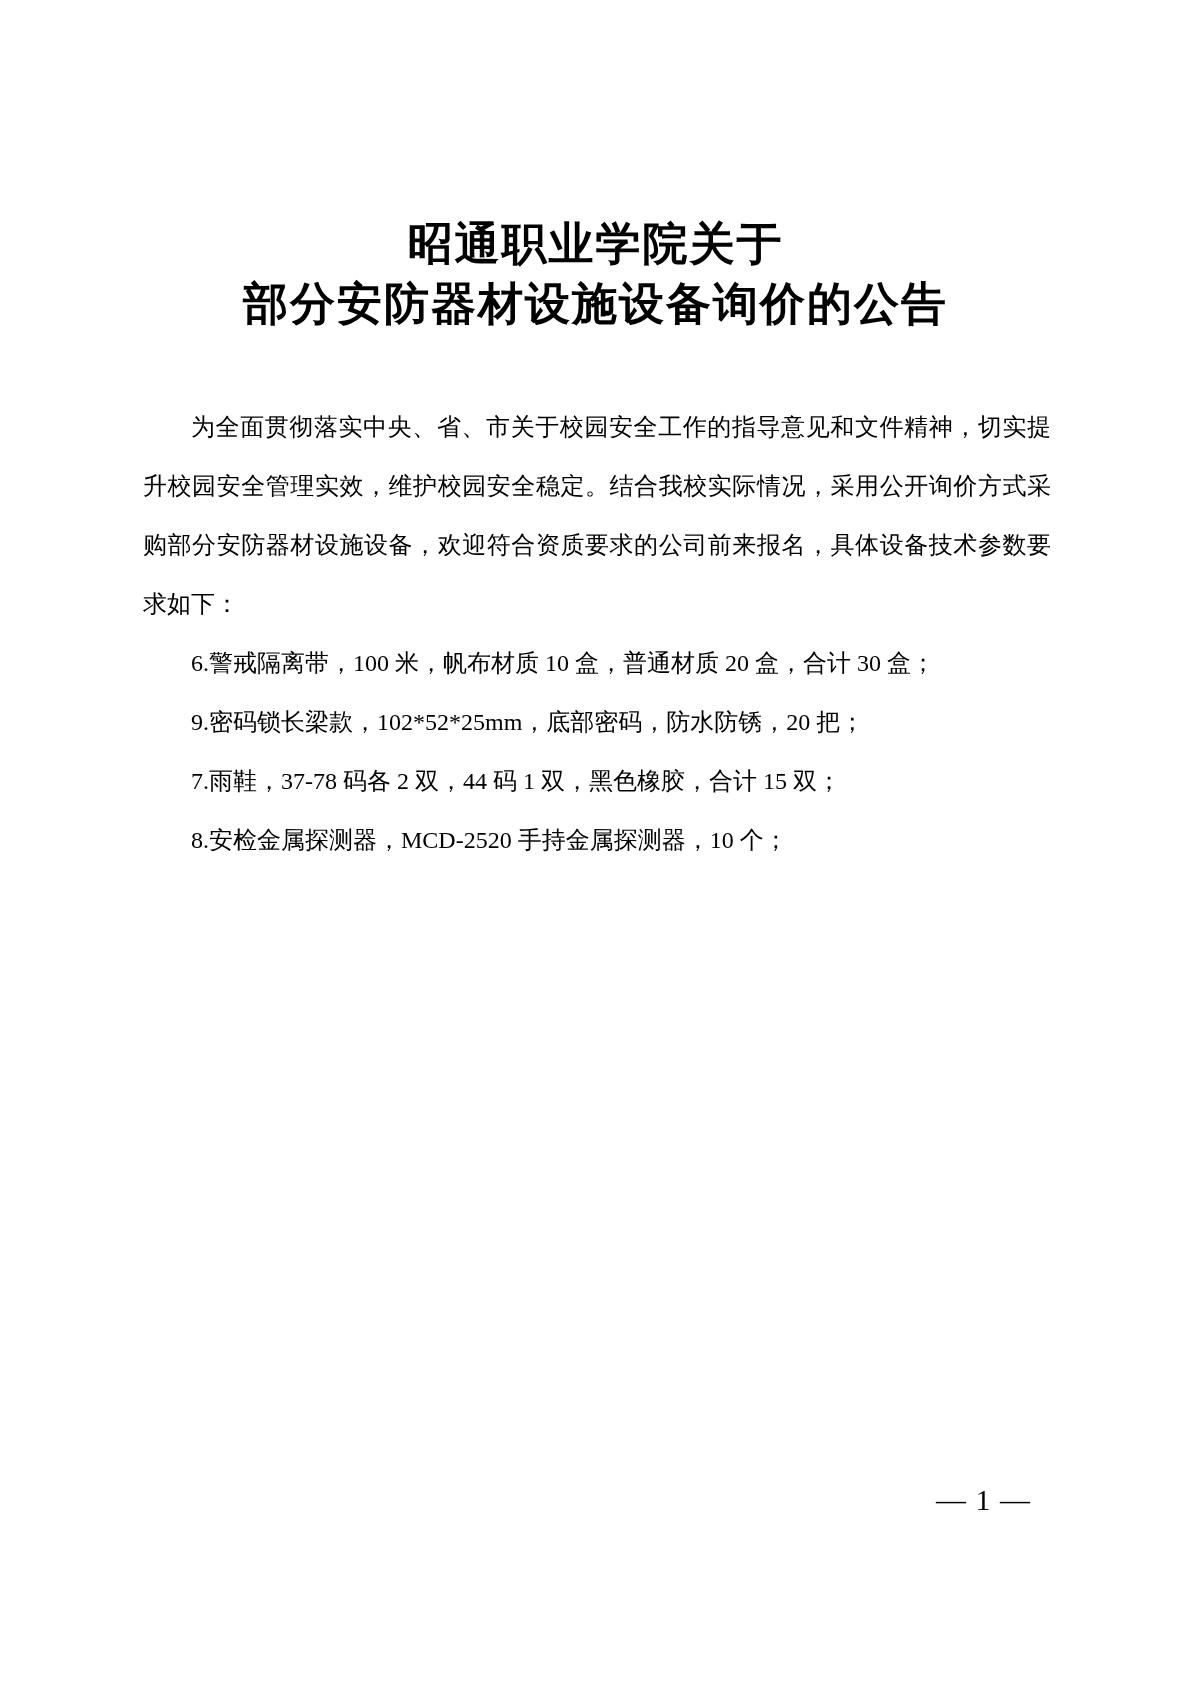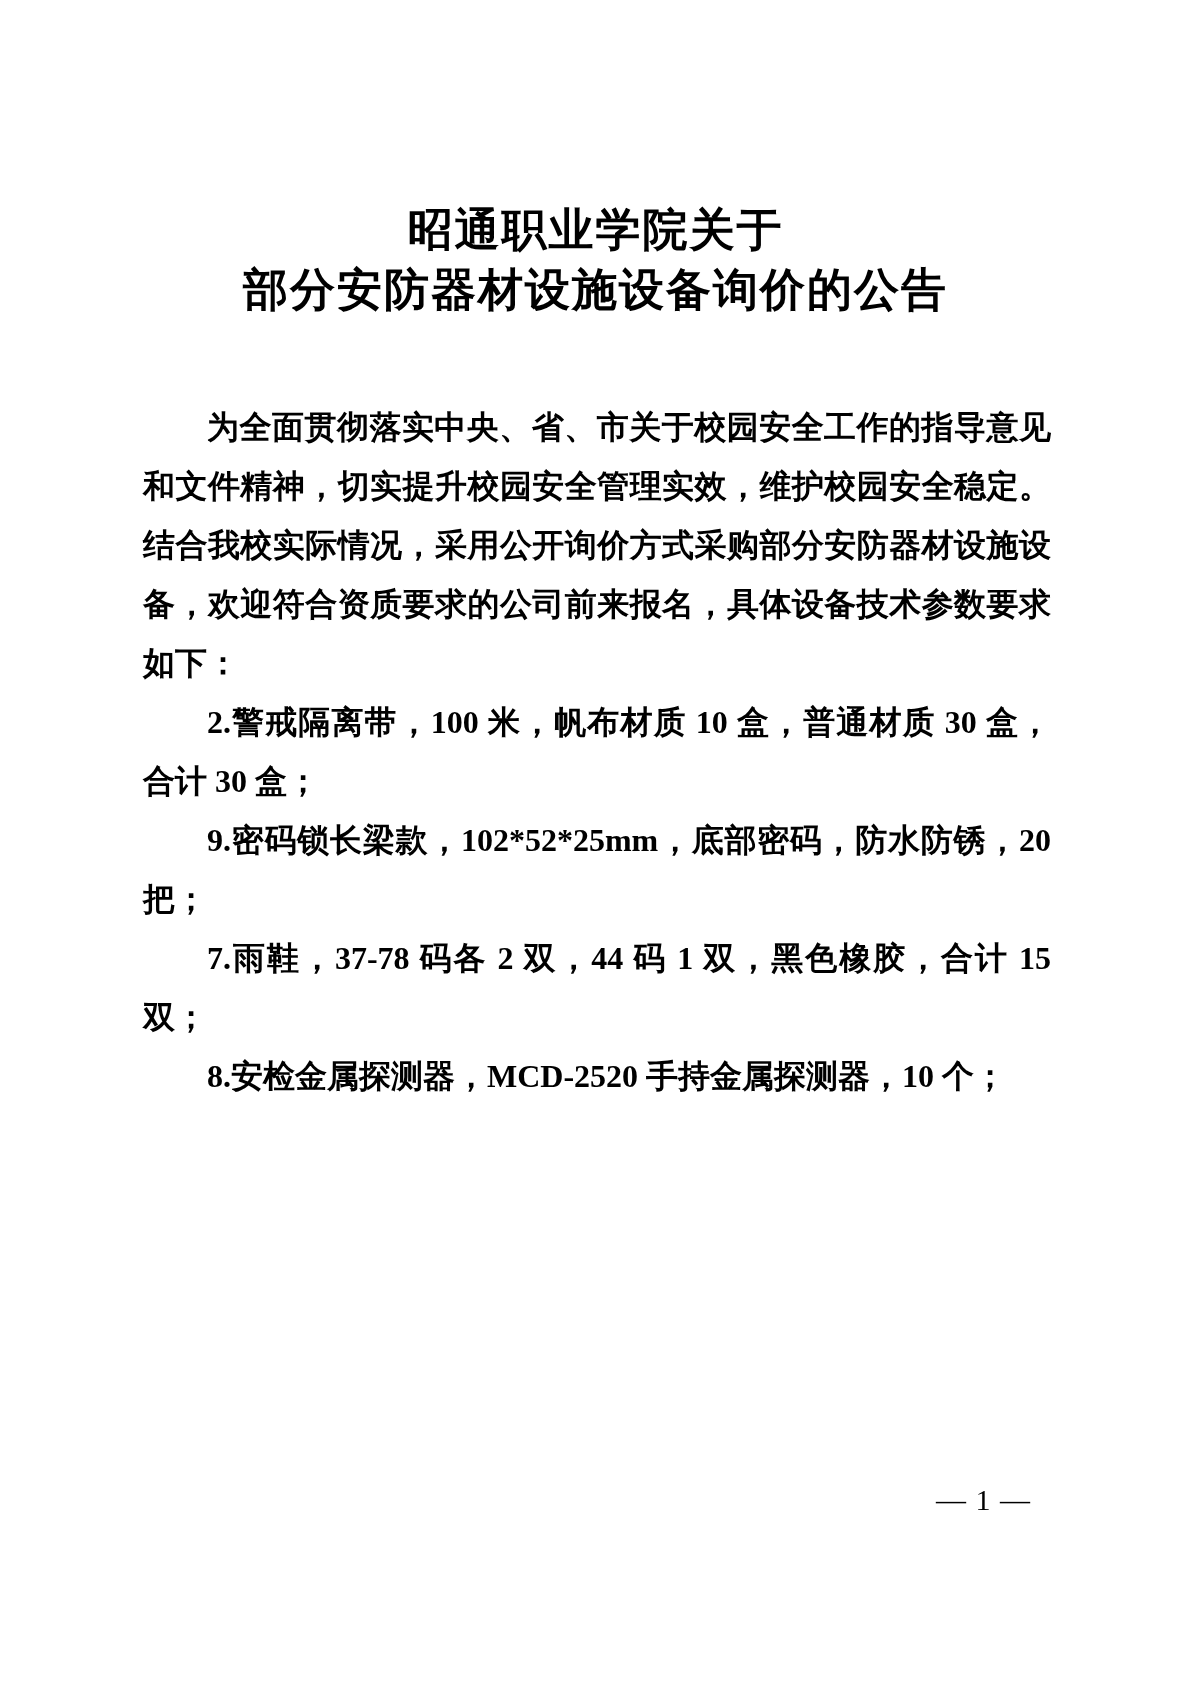--- a/index.html
+++ b/index.html
@@ -12,39 +12,38 @@
     width: 1191px;
     height: 1684px;
     margin: 0 auto;
     background: #ffffff;
     color: #000000;
     font-family: "Liberation Serif", "DejaVu Serif", serif;
     overflow: hidden;
   }
   .doc-title {
     position: absolute;
-    top: 200px;
+    top: 214px;
     left: 0;
     right: 0;
     text-align: center;
     font-size: 45px;
     font-weight: 700;
     line-height: 60px;
     letter-spacing: 2px;
   }
   .doc-body {
     position: absolute;
     top: 398px;
     left: 143px;
     width: 908px;
-    font-size: 32px;
+    font-size: 24px;
     line-height: 59px;
     text-align: justify;
     text-justify: inter-ideograph;
-    font-weight: bold;
   }
   .para {
     margin: 0;
     padding: 0;
     text-indent: 2em;
   }
   .page-number {
     position: absolute;
     top: 1483px;
     right: 160px;
@@ -58,21 +57,21 @@
 
 <div class="page">
 
   <div class="doc-title">
     <div>昭通职业学院关于</div>
     <div>部分安防器材设施设备询价的公告</div>
   </div>
 
   <div class="doc-body">
     <p class="para">为全面贯彻落实中央、省、市关于校园安全工作的指导意见和文件精神，切实提升校园安全管理实效，维护校园安全稳定。结合我校实际情况，采用公开询价方式采购部分安防器材设施设备，欢迎符合资质要求的公司前来报名，具体设备技术参数要求如下：</p>
-    <p class="para">2.警戒隔离带，100 米，帆布材质 10 盒，普通材质 30 盒，合计 30 盒；</p>
+    <p class="para">6.警戒隔离带，100 米，帆布材质 10 盒，普通材质 20 盒，合计 30 盒；</p>
     <p class="para">9.密码锁长梁款，102*52*25mm，底部密码，防水防锈，20 把；</p>
     <p class="para">7.雨鞋，37-78 码各 2 双，44 码 1 双，黑色橡胶，合计 15 双；</p>
     <p class="para">8.安检金属探测器，MCD-2520 手持金属探测器，10 个；</p>
   </div>
 
   <div class="page-number">— 1 —</div>
 
 </div>
 
 </body></html>

